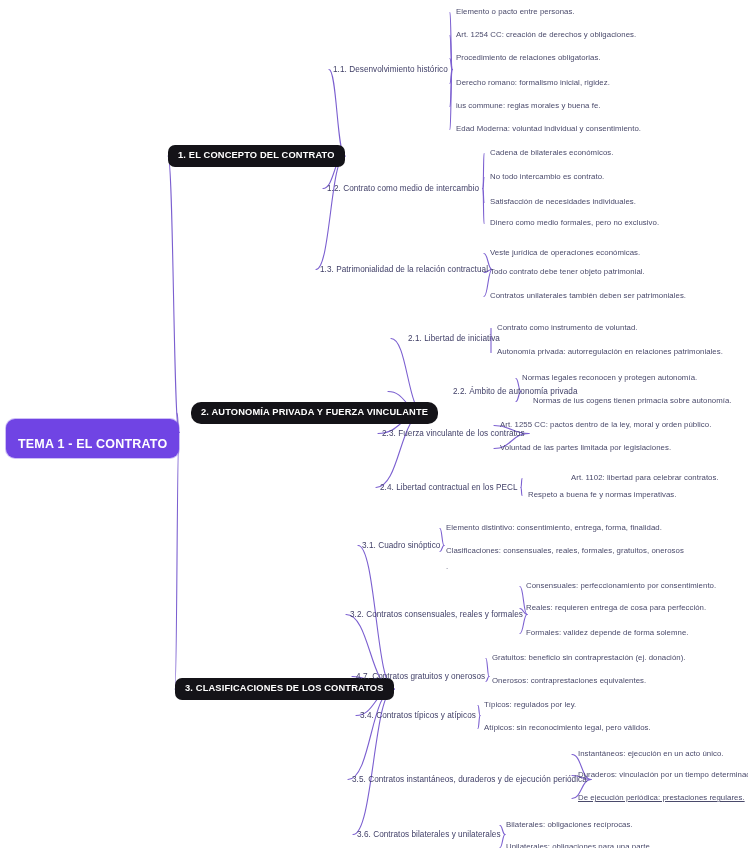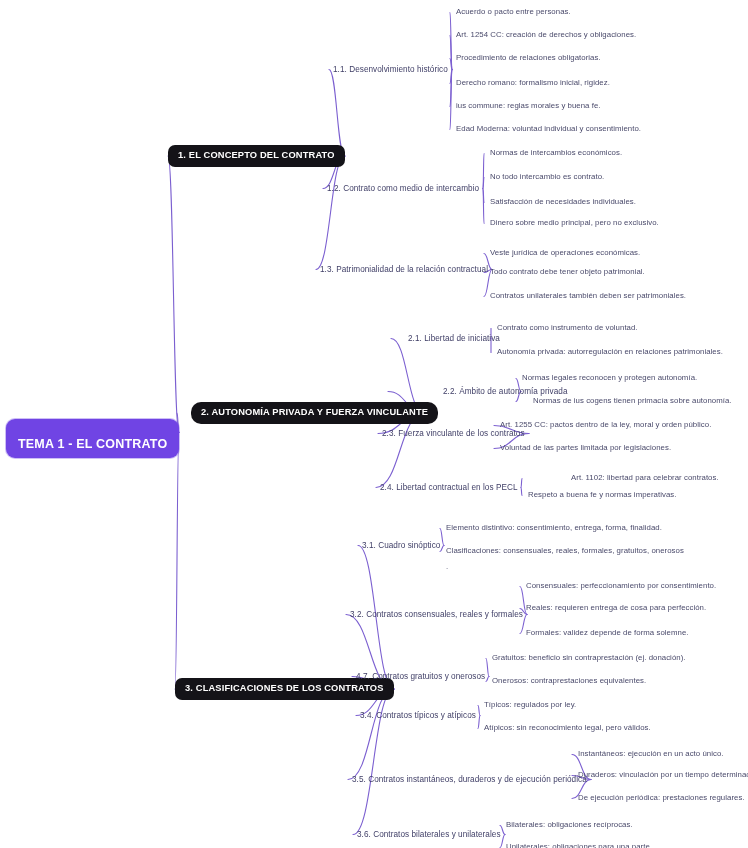--- a/index.html
+++ b/index.html
@@ -133,40 +133,40 @@
       <path d="M 591 779.5 C 581.5 779.5, 581.5 775.5, 572 775.5" fill="none" stroke="#7b5fd0" stroke-width="1.1" stroke-linecap="round"></path>
       <path d="M 591 779.5 C 581.5 779.5, 581.5 798.5, 572 798.5" fill="none" stroke="#7b5fd0" stroke-width="1.1" stroke-linecap="round"></path>
       <path d="M 394 689 C 373.5 689, 373.5 834.5, 353 834.5" fill="none" stroke="#7b5fd0" stroke-width="1.1" stroke-linecap="round"></path>
       <path d="M 505 834.5 C 502.5 834.5, 502.5 825.5, 500 825.5" fill="none" stroke="#7b5fd0" stroke-width="1.1" stroke-linecap="round"></path>
       <path d="M 505 834.5 C 502.5 834.5, 502.5 847.5, 500 847.5" fill="none" stroke="#7b5fd0" stroke-width="1.1" stroke-linecap="round"></path>
     </svg>
   <div id="nodes">
       <div class="node root-node" style="left: 6px; top: 419px;">TEMA 1 - EL CONTRATO</div>
       <div class="node branch-node" style="left: 168px; top: 145px;">1. EL CONCEPTO DEL CONTRATO</div>
       <div class="node sub-node" style="left: 333px; top: 65px;">1.1. Desenvolvimiento histórico</div>
-      <div class="node leaf-node" style="left: 456px; top: 8px;">Acuerdo o pacto entre personas.</div>
+      <div class="node leaf-node" style="left: 456px; top: 8px;">Elemento o pacto entre personas.</div>
       <div class="node leaf-node" style="left: 456px; top: 31px;">Art. 1254 CC: creación de derechos y obligaciones.</div>
       <div class="node leaf-node" style="left: 456px; top: 54px;">Procedimiento de relaciones obligatorias.</div>
       <div class="node leaf-node" style="left: 456px; top: 79px;">Derecho romano: formalismo inicial, rigidez.</div>
       <div class="node leaf-node" style="left: 456px; top: 102px;">ius commune: reglas morales y buena fe.</div>
       <div class="node leaf-node" style="left: 456px; top: 125px;">Edad Moderna: voluntad individual y consentimiento.</div>
       <div class="node sub-node" style="left: 327px; top: 184px;">1.2. Contrato como medio de intercambio</div>
-      <div class="node leaf-node" style="left: 490px; top: 149px;">Normas de intercambios económicos.</div>
+      <div class="node leaf-node" style="left: 490px; top: 149px;">Cadena de bilaterales económicos.</div>
       <div class="node leaf-node" style="left: 490px; top: 173px;">No todo intercambio es contrato.</div>
       <div class="node leaf-node" style="left: 490px; top: 198px;">Satisfacción de necesidades individuales.</div>
-      <div class="node leaf-node" style="left: 490px; top: 219px;">Dinero sobre medio principal, pero no exclusivo.</div>
+      <div class="node leaf-node" style="left: 490px; top: 219px;">Dinero como medio formales, pero no exclusivo.</div>
       <div class="node sub-node" style="left: 320px; top: 265px;">1.3. Patrimonialidad de la relación contractual</div>
       <div class="node leaf-node" style="left: 490px; top: 249px;">Veste jurídica de operaciones económicas.</div>
       <div class="node leaf-node" style="left: 490px; top: 268px;">Todo contrato debe tener objeto patrimonial.</div>
       <div class="node leaf-node" style="left: 490px; top: 292px;">Contratos unilaterales también deben ser patrimoniales.</div>
       <div class="node branch-node" style="left: 191px; top: 402px; border-radius: 10px;">2. AUTONOMÍA PRIVADA Y FUERZA VINCULANTE</div>
       <div class="node sub-node" style="left: 408px; top: 334px; text-align: right;">2.1. Libertad de iniciativa</div>
       <div class="node leaf-node" style="left: 497px; top: 324px;">Contrato como instrumento de voluntad.</div>
       <div class="node leaf-node" style="left: 497px; top: 348px;">Autonomía privada: autorregulación en relaciones patrimoniales.</div>
-      <div class="node sub-node" style="left: 398px; top: 387px; padding-left: 45px;">2.2. Ámbito de autonomía privada</div>
+      <div class="node sub-node" style="left: 408px; top: 387px; padding-left: 45px;">2.2. Ámbito de autonomía privada</div>
       <div class="node leaf-node" style="left: 522px; top: 374px;">Normas legales reconocen y protegen autonomía.</div>
       <div class="node leaf-node" style="left: 522px; top: 397px; padding-left: 11px;">Normas de ius cogens tienen primacía sobre autonomía.</div>
       <div class="node sub-node" style="left: 382px; top: 429px;">2.3. Fuerza vinculante de los contratos</div>
       <div class="node leaf-node" style="left: 500px; top: 421px;">Art. 1255 CC: pactos dentro de la ley, moral y orden público.</div>
       <div class="node leaf-node" style="left: 500px; top: 444px;">Voluntad de las partes limitada por legislaciones.</div>
       <div class="node sub-node" style="left: 380px; top: 483px;">2.4. Libertad contractual en los PECL</div>
       <div class="node leaf-node" style="left: 528px; top: 474px; margin-left: 43px;">Art. 1102: libertad para celebrar contratos.</div>
       <div class="node leaf-node" style="left: 528px; top: 491px;">Respeto a buena fe y normas imperativas.</div>
       <div class="node branch-node" style="left: 175px; top: 678px;">3. CLASIFICACIONES DE LOS CONTRATOS</div>
       <div class="node sub-node" style="left: 362px; top: 541px;">3.1. Cuadro sinóptico</div>
@@ -178,18 +178,18 @@
       <div class="node leaf-node" style="left: 526px; top: 629px;">Formales: validez depende de forma solemne.</div>
       <div class="node sub-node" style="left: 356px; top: 672px;">4.7. Contratos gratuitos y onerosos</div>
       <div class="node leaf-node" style="left: 492px; top: 654px;">Gratuitos: beneficio sin contraprestación (ej. donación).</div>
       <div class="node leaf-node" style="left: 492px; top: 677px;">Onerosos: contraprestaciones equivalentes.</div>
       <div class="node sub-node" style="left: 360px; top: 711px;">3.4. Contratos típicos y atípicos</div>
       <div class="node leaf-node" style="left: 484px; top: 701px;">Típicos: regulados por ley.</div>
       <div class="node leaf-node" style="left: 484px; top: 724px;">Atípicos: sin reconocimiento legal, pero válidos.</div>
       <div class="node sub-node" style="left: 352px; top: 775px;">3.5. Contratos instantáneos, duraderos y de ejecución periódica</div>
       <div class="node leaf-node" style="left: 578px; top: 750px;">Instantáneos: ejecución en un acto único.</div>
       <div class="node leaf-node" style="left: 578px; top: 771px;">Duraderos: vinculación por un tiempo determinado.</div>
-      <div class="node leaf-node" style="left: 578px; top: 794px;">De ejecución periódica: prestaciones regulares.</div>
+      <div class="node leaf-node" style="left: 578px; top: 794px; text-decoration: underline;">De ejecución periódica: prestaciones regulares.</div>
       <div class="node sub-node" style="left: 357px; top: 830px;">3.6. Contratos bilaterales y unilaterales</div>
       <div class="node leaf-node" style="left: 506px; top: 821px;">Bilaterales: obligaciones recíprocas.</div>
       <div class="node leaf-node" style="left: 506px; top: 843px;">Unilaterales: obligaciones para una parte</div>
     </div>
 </div>
 
 </body></html>

